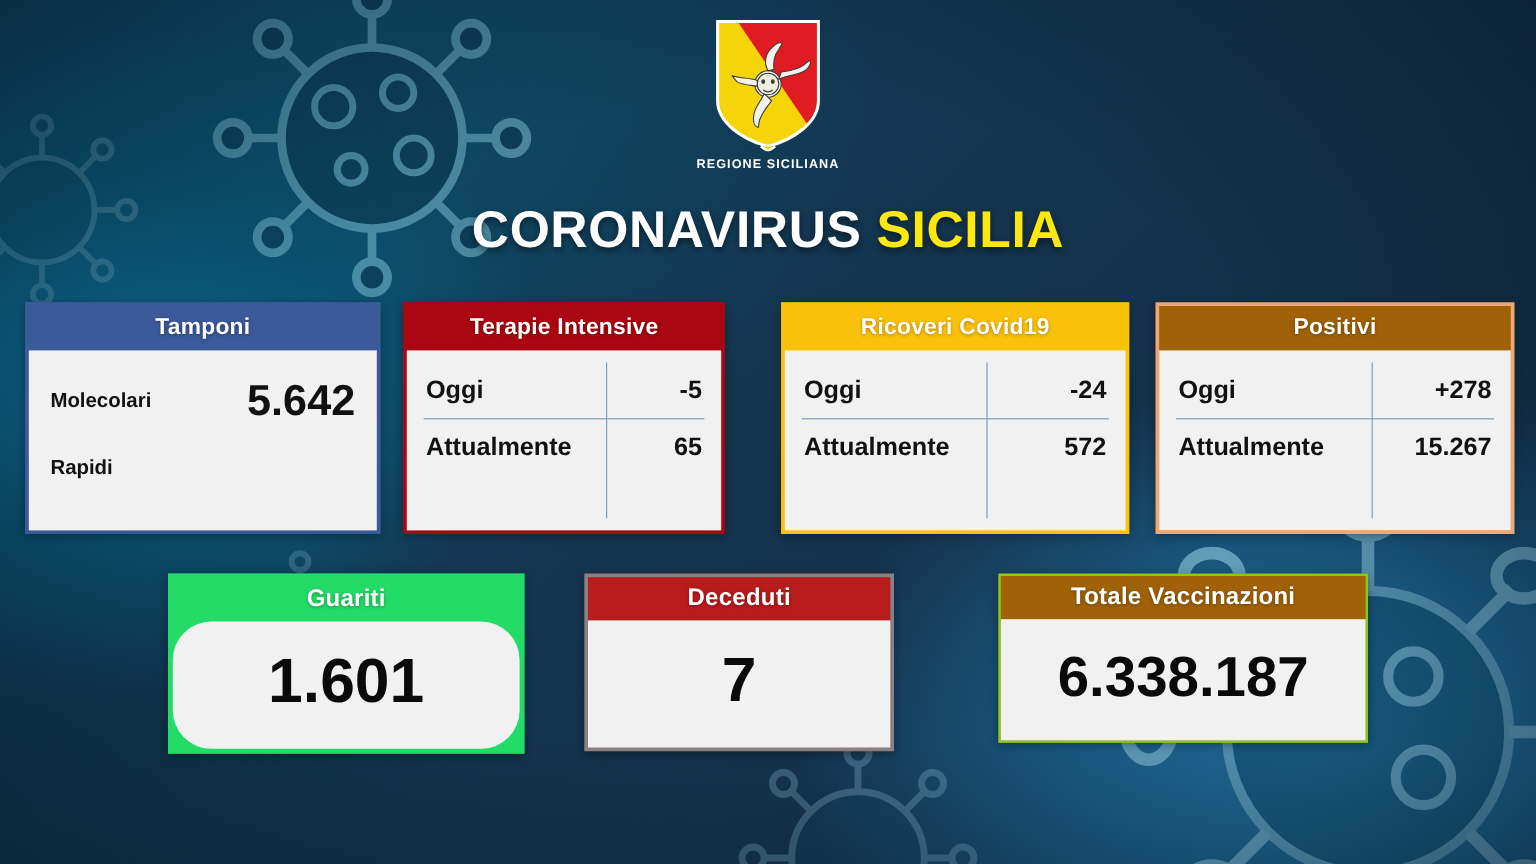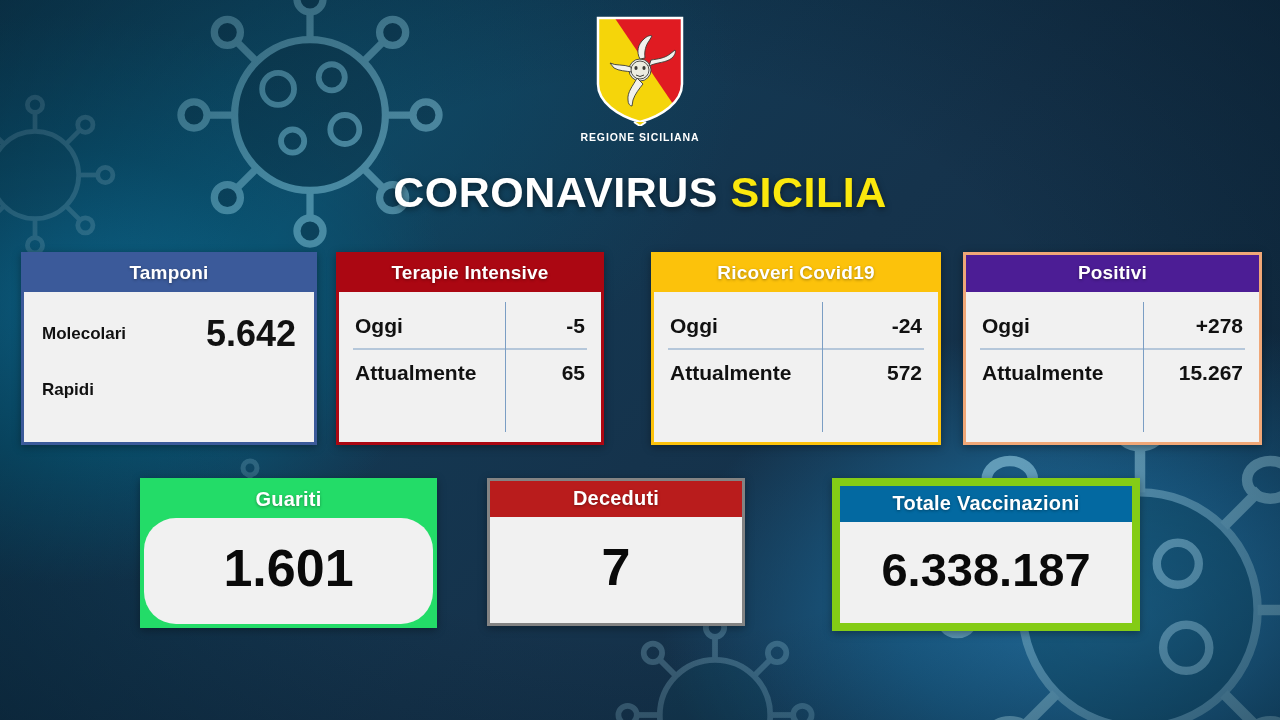--- a/index.html
+++ b/index.html
@@ -330,21 +330,21 @@
           <div class="kv-value">-24</div>
         </div>
         <div class="divider-h" style="top:57px;"></div>
         <div class="kv">
           <div class="kv-label">Attualmente</div>
           <div class="kv-value">572</div>
         </div>
       </div>
     </div>
 
-    <div class="card" style="left:963px; width:299px; background:#4c1d95; border:3px solid #f0a777; box-shadow:0 2px 8px rgba(0,0,0,.35);">
+    <div class="card" style="left:963px; width:299px; background:#a16207; border:3px solid #f0a777; box-shadow:0 2px 8px rgba(0,0,0,.35);">
       <div class="card-head">Positivi</div>
       <div class="card-body" style="height:150px;">
         <div class="divider-v" style="left:177px;"></div>
         <div class="kv">
           <div class="kv-label">Oggi</div>
           <div class="kv-value" style="min-width:90px;">+278</div>
         </div>
         <div class="divider-h" style="top:57px;"></div>
         <div class="kv">
           <div class="kv-label">Attualmente</div>
@@ -364,21 +364,21 @@
       </div>
     </div>
 
     <div class="card" style="left:487px; width:258px; background:#b91c1c; border:3px solid #838383; box-shadow:0 2px 8px rgba(0,0,0,.35);">
       <div class="card-head" style="font-size:20px; padding:6px 4px 7px;">Deceduti</div>
       <div class="card-body" style="padding:0;">
         <div class="big-value">7</div>
       </div>
     </div>
 
-    <div class="card" style="left:832px; width:308px; background:#0369a1; border:8px solid #84cc16; box-shadow:0 2px 8px rgba(0,0,0,.35);">
+    <div class="card" style="left:832px; width:308px; background:#a16207; border:2px solid #84cc16; box-shadow:0 2px 8px rgba(0,0,0,.35);">
       <div class="card-head" style="font-size:20px; padding:6px 4px 7px;">Totale Vaccinazioni</div>
       <div class="card-body" style="padding:0;">
         <div class="big-value" style="font-size:47px;">6.338.187</div>
       </div>
     </div>
 
   </div>
 
 
 </div>

